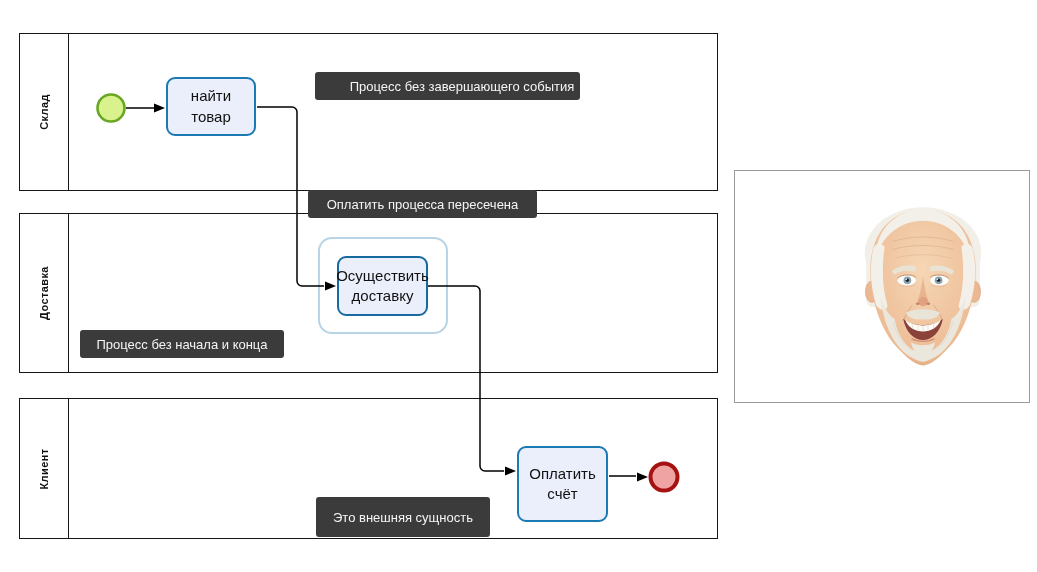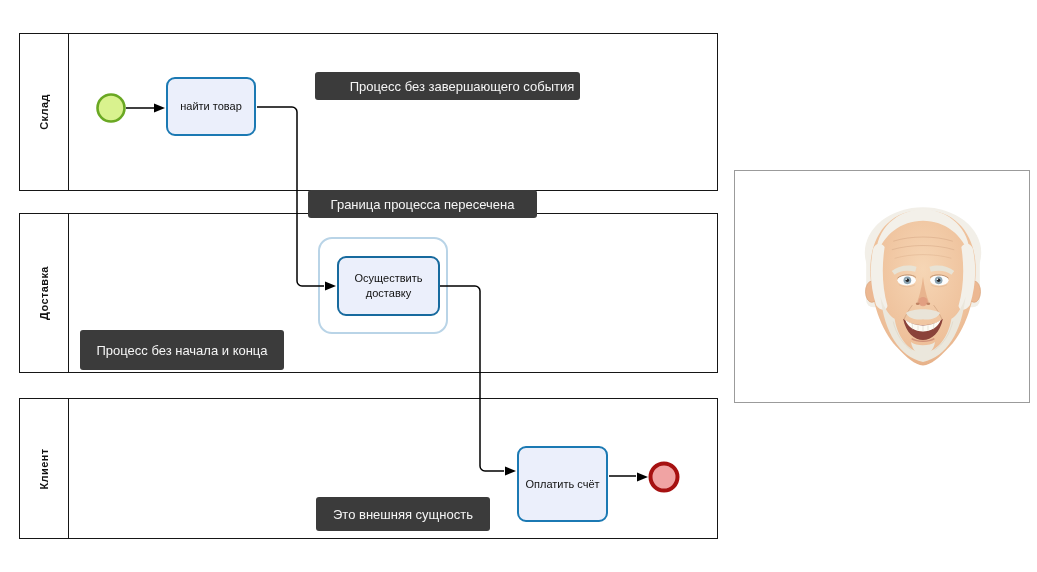--- a/index.html
+++ b/index.html
@@ -19,21 +19,21 @@
   }
   .lane-title{
     transform:rotate(-90deg);white-space:nowrap;
     font-size:11px;font-weight:bold;color:#111;letter-spacing:.4px;
   }
   
   .task{
     position:absolute;box-sizing:border-box;z-index:4;
     background:#ebeffb;border:2px solid #1b79b3;border-radius:9px;
     display:flex;align-items:center;justify-content:center;text-align:center;
-    font-size:11px;color:#111;line-height:1.35;padding:2px 6px;
+    font-size:15px;color:#111;line-height:1.35;padding:2px 6px;
   }
   .subprocess{
     position:absolute;box-sizing:border-box;z-index:2;
     background:#ffffff;border:2px solid #b9d4e7;border-radius:14px;
   }
   
   .note{
     position:absolute;z-index:5;background:#3b3b3b;color:#f5f5f5;
     border-radius:3px;font-size:13px;white-space:nowrap;
     display:flex;align-items:center;justify-content:center;box-sizing:border-box;
@@ -96,41 +96,41 @@
     <g>
       <path d="M609,476 H636" fill="none" stroke="#000" stroke-width="1.5"></path>
       <polygon points="648,477 637,472.5 637,481.5" fill="#000"></polygon>
     </g>
   </svg>
 
   <div class="task" style="left:166px;top:77px;width:90px;height:59px;">
     <span>найти товар</span>
   </div>
 
-  <div class="task" style="left:337px;top:256px;width:103px;height:60px;border-color:#176a9e;">
+  <div class="task" style="left:337px;top:256px;width:91px;height:60px;border-color:#176a9e;">
     <span>Осуществить доставку</span>
   </div>
 
   <div class="task" style="left:517px;top:446px;width:91px;height:76px;">
     <span>Оплатить счёт</span>
   </div>
 
   <div class="note" style="left:315px;top:72px;width:265px;height:28px;padding-left:29px;">
     <span>Процесс без завершающего события</span>
   </div>
 
   <div class="note" style="left:308px;top:190px;width:229px;height:28px;">
-    <span>Граница процесса пересечена</span>
-  </div>
-
-  <div class="note" style="left:80px;top:330px;width:204px;height:40px;">
+    <span>Оплатить процесса пересечена</span>
+  </div>
+
+  <div class="note" style="left:80px;top:330px;width:204px;height:28px;">
     <span>Процесс без начала и конца</span>
   </div>
 
-  <div class="note" style="left:316px;top:497px;width:174px;height:34px;">
+  <div class="note" style="left:316px;top:497px;width:174px;height:40px;">
     <span>Это внешняя сущность</span>
   </div>
 
   <div class="meme-panel">
     <svg class="meme-face" width="142" height="188" viewBox="0 0 200 250">
       <defs>
         <radialGradient id="skin" cx="50%" cy="38%" r="75%">
           <stop offset="0%" stop-color="#f6d6b5"></stop>
           <stop offset="65%" stop-color="#eec09a"></stop>
           <stop offset="100%" stop-color="#dfa277"></stop>

